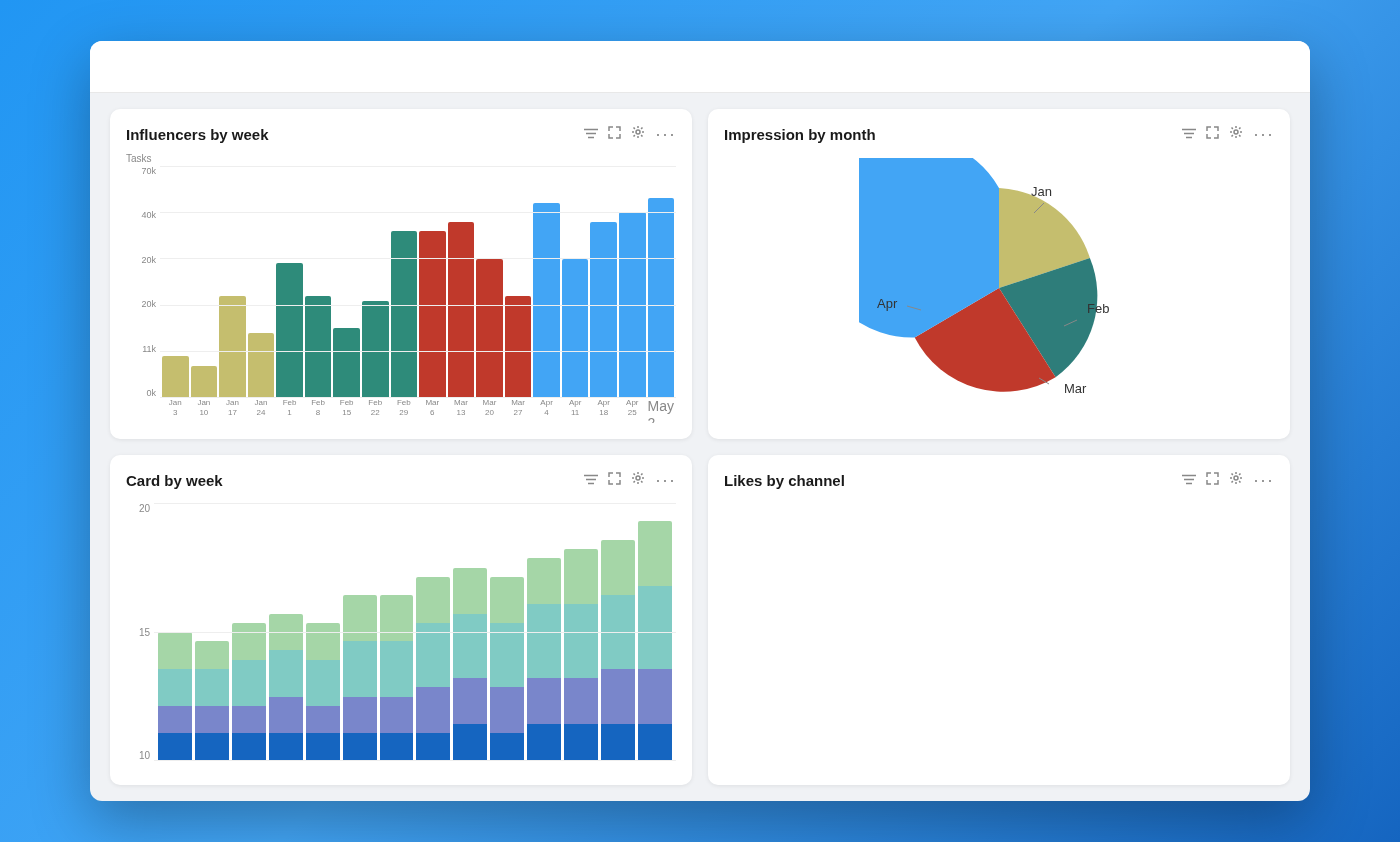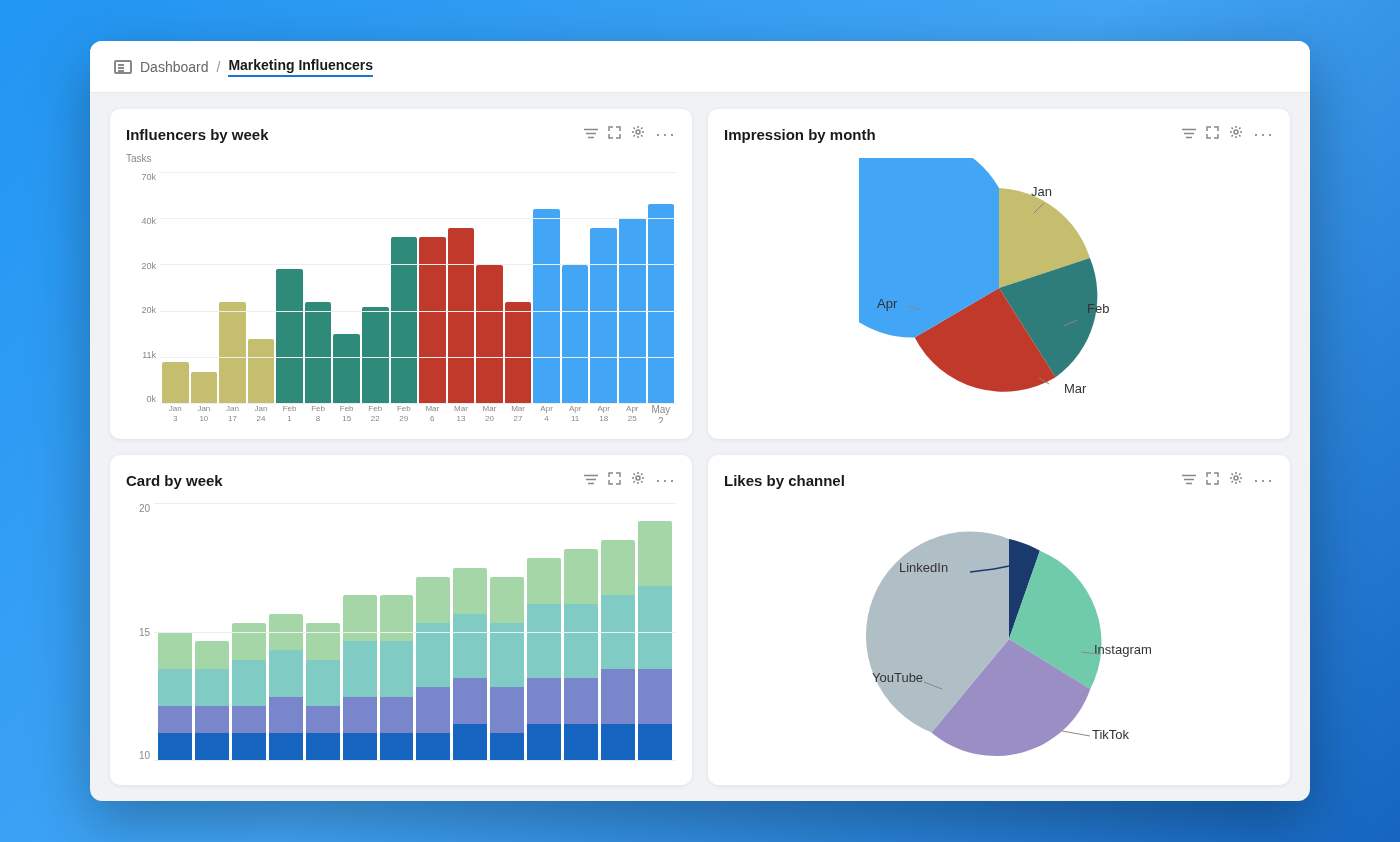--- a/index.html
+++ b/index.html
@@ -131,26 +131,20 @@
       position: relative;
       overflow: hidden;
     }
   </style>
 </head>
 <body>
 
 <div class="window">
 
   <div class="header">
-    <div class="breadcrumb">
-      <div class="breadcrumb-icon"></div>
-      <span style="cursor:pointer;color:#666;font-size:14px;">Dashboard</span>
-      <span class="breadcrumb-sep">/</span>
-      <span class="breadcrumb-active">Marketing Influencers</span>
-    </div>
   </div>
 
   <div class="content">
 
     <div class="card">
       <div class="card-header">
         <span class="card-title">Influencers by week</span>
         <div class="card-actions">
           <span title="Filter">
             <svg width="14" height="11" viewBox="0 0 14 11">
@@ -167,21 +161,21 @@
           <span title="Settings">
             <svg width="14" height="14" viewBox="0 0 14 14">
                 <circle cx="7" cy="7" r="2" fill="none" stroke="#888" stroke-width="1.5"></circle>
                 <path d="M7 1v2M7 11v2M1 7h2M11 7h2M2.5 2.5l1.4 1.4M10.1 10.1l1.4 1.4M2.5 11.5l1.4-1.4M10.1 3.9l1.4-1.4" stroke="#888" stroke-width="1.5"></path>
               </svg>
           </span>
           <span title="More" style="font-size:18px;line-height:1;letter-spacing:1px;color:#888">···</span>
         </div>
       </div>
       <div class="chart-area">
-        <div style="font-size:10px;color:#888;margin-bottom:8px;">Tasks</div>
+        <div style="font-size:10px;color:#888;margin-bottom:2px;">Tasks</div>
         <div style="display:flex;height:calc(100% - 16px);position:relative;">
 
           <div style="display:flex;flex-direction:column-reverse;justify-content:space-between;width:34px;padding-bottom:22px;flex-shrink:0;">
             <div style="font-size:9px;color:#888;text-align:right;padding-right:4px;">0k</div>
             <div style="font-size:9px;color:#888;text-align:right;padding-right:4px;">11k</div>
             <div style="font-size:9px;color:#888;text-align:right;padding-right:4px;">20k</div>
             <div style="font-size:9px;color:#888;text-align:right;padding-right:4px;">20k</div>
             <div style="font-size:9px;color:#888;text-align:right;padding-right:4px;">40k</div>
             <div style="font-size:9px;color:#888;text-align:right;padding-right:4px;">70k</div>
           </div>
@@ -245,21 +239,21 @@
                 <div style="flex: 1 1 0%; font-size: 8px; color: rgb(136, 136, 136); text-align: center; line-height: 1.2; white-space: pre;">Mar
 27</div>
                 <div style="flex: 1 1 0%; font-size: 8px; color: rgb(136, 136, 136); text-align: center; line-height: 1.2; white-space: pre;">Apr
 4</div>
                 <div style="flex: 1 1 0%; font-size: 8px; color: rgb(136, 136, 136); text-align: center; line-height: 1.2; white-space: pre;">Apr
 11</div>
                 <div style="flex: 1 1 0%; font-size: 8px; color: rgb(136, 136, 136); text-align: center; line-height: 1.2; white-space: pre;">Apr
 18</div>
                 <div style="flex: 1 1 0%; font-size: 8px; color: rgb(136, 136, 136); text-align: center; line-height: 1.2; white-space: pre;">Apr
 25</div>
-                <div style="flex: 1 1 0%; font-size: 10px; color: rgb(136, 136, 136); text-align: center; line-height: 1.2; white-space: pre;">May
+                <div style="flex: 1 1 0%; font-size: 14px; color: rgb(136, 136, 136); text-align: left; line-height: 1.2; white-space: pre;">May
 2</div>
               </div>
           </div>
         </div>
       </div>
     </div>
 
     <div class="card">
       <div class="card-header">
         <span class="card-title">Impression by month</span>
@@ -486,41 +480,16 @@
           </span>
           <span>
             <svg width="14" height="14" viewBox="0 0 14 14">
                 <circle cx="7" cy="7" r="2" fill="none" stroke="#888" stroke-width="1.5"></circle>
                 <path d="M7 1v2M7 11v2M1 7h2M11 7h2M2.5 2.5l1.4 1.4M10.1 10.1l1.4 1.4M2.5 11.5l1.4-1.4M10.1 3.9l1.4-1.4" stroke="#888" stroke-width="1.5"></path>
               </svg>
           </span>
           <span style="font-size:18px;line-height:1;letter-spacing:1px;color:#888">···</span>
         </div>
       </div>
-      <div class="chart-area" style="display:flex;align-items:center;justify-content:center;">
-        <svg width="310" height="260" viewBox="0 0 310 260">
-
-          <path d="M165,135 L165,35 A100,100 0 0,1 195.9,46.7 Z" fill="#1a3a6e"></path>
-
-          <path d="M165,135 L195.9,46.7 A100,100 0 0,1 246.3,185 Z" fill="#6fcbaa"></path>
-
-          <path d="M165,135 L246.3,185 A100,100 0 0,1 87.4,228.5 Z" fill="#9b8ec4"></path>
-
-          <path d="M165,135 L87.4,228.5 A100,100 0 0,1 165,35 Z" fill="#b0bec5"></path>
-
-          <text x="55" y="68" font-size="13" font-family="sans-serif" fill="#333" font-weight="500">LinkedIn</text>
-          <line x1="175" y1="60" x2="150" y2="65" stroke="#1a3a6e" stroke-width="1.5"></line>
-          <line x1="150" y1="65" x2="126" y2="68" stroke="#1a3a6e" stroke-width="1.5"></line>
-
-          <text x="250" y="150" font-size="13" font-family="sans-serif" fill="#333" font-weight="500">Instagram</text>
-          <line x1="237" y1="148" x2="255" y2="150" stroke="#888" stroke-width="1"></line>
-
-          <text x="248" y="235" font-size="13" font-family="sans-serif" fill="#333" font-weight="500">TikTok</text>
-          <line x1="218" y1="227" x2="246" y2="232" stroke="#888" stroke-width="1"></line>
-
-          <text x="28" y="178" font-size="13" font-family="sans-serif" fill="#333" font-weight="500">YouTube</text>
-          <line x1="98" y1="185" x2="80" y2="178" stroke="#888" stroke-width="1"></line>
-        </svg>
-      </div>
     </div>
 
   </div>
 </div>
 
 </body></html>

